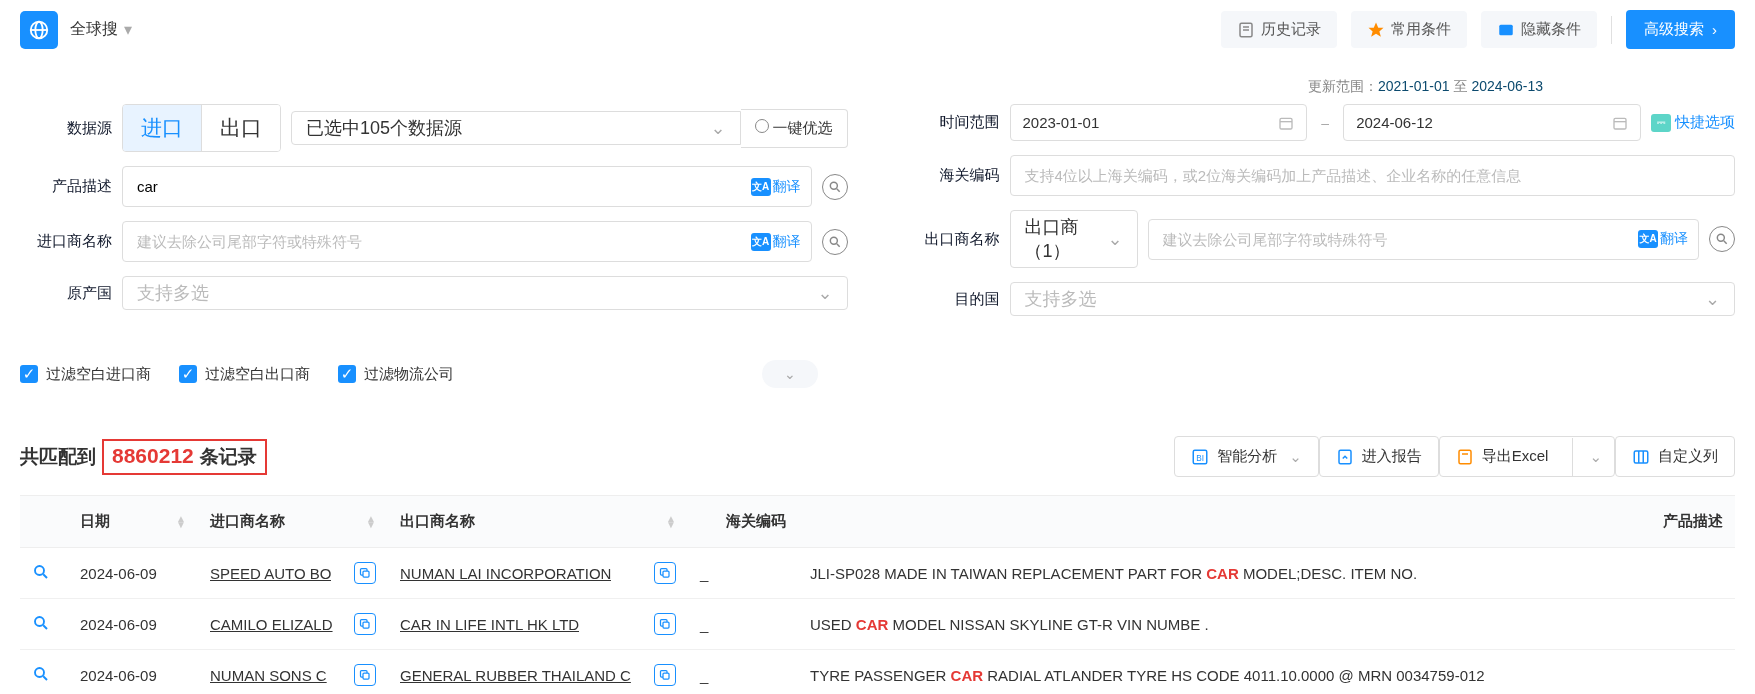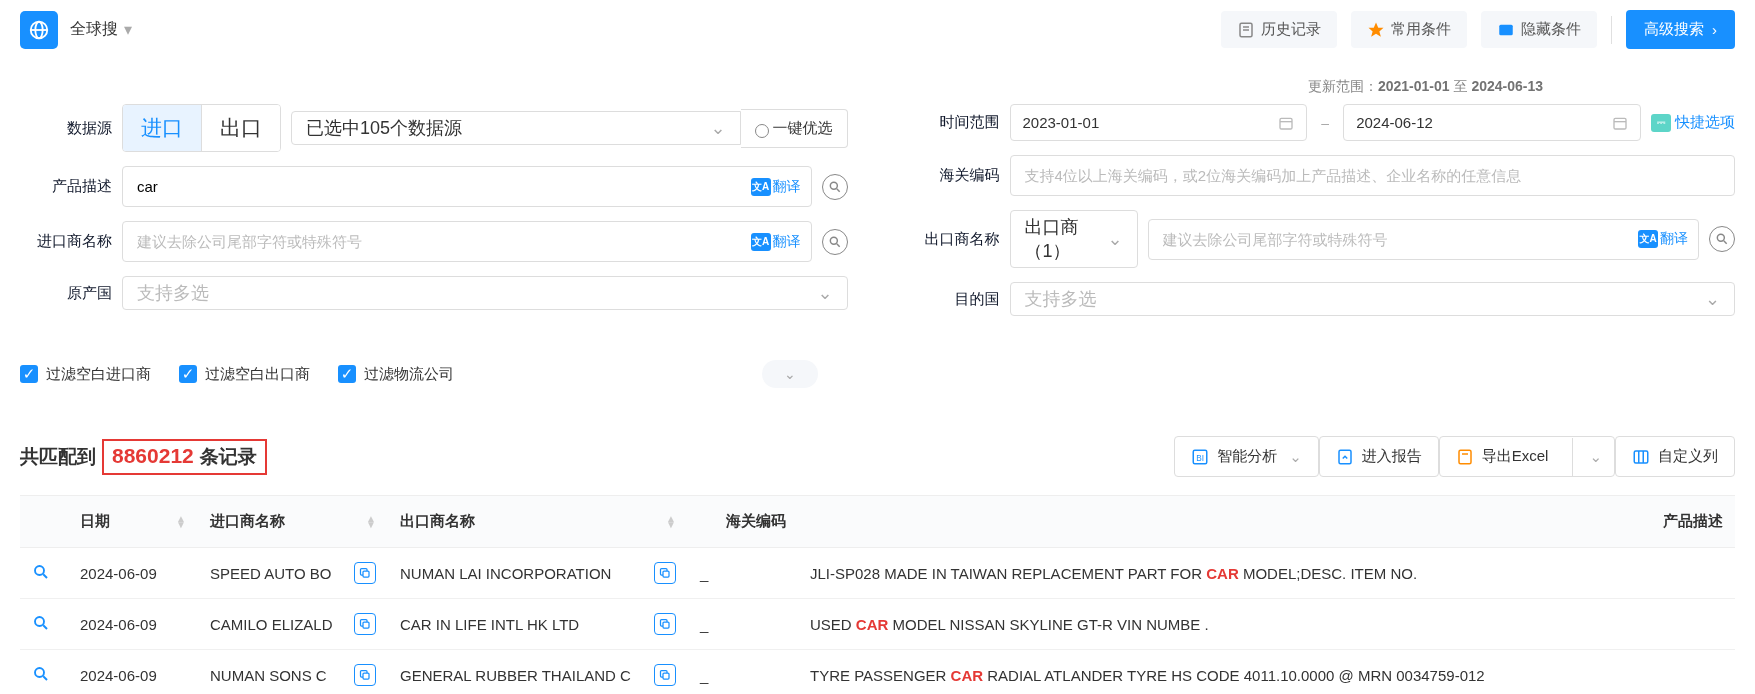--- a/index.html
+++ b/index.html
@@ -9,36 +9,36 @@
     .top-left { display: flex; align-items: center; gap: 12px; }
     .globe-btn { width: 38px; height: 38px; background: #1890ff; border-radius: 5px; display: flex; align-items: center; justify-content: center; color: #fff; }
     .search-type { font-size: 16px; color: #333; display: flex; align-items: center; gap: 6px; }
     .top-right { display: flex; align-items: center; gap: 14px; }
     .top-link { display: flex; align-items: center; gap: 6px; padding: 9px 16px; border-radius: 4px; background: #f5f7fa; color: #555; cursor: pointer; font-size: 15px; }
     .divider-v { width: 1px; height: 28px; background: #e0e0e0; }
     .adv-search { background: #1890ff; color: #fff; padding: 10px 18px; border-radius: 4px; font-size: 15px; display: flex; align-items: center; gap: 8px; cursor: pointer; }
     
     .form-area { padding: 0 20px 24px; }
     .update-range { text-align: right; color: #888; font-size: 14px; margin: 4px 0 8px; padding-right: 192px; }
-    .update-range .orange { color: #737373; font-weight: 700; }
+    .update-range .orange { color: #0c4a6e; font-weight: 400; }
     
     .form-grid { display: grid; grid-template-columns: 1fr 1fr; gap: 0 60px; }
     .form-row { display: flex; align-items: center; margin-bottom: 14px; gap: 10px; }
     .form-label { width: 92px; text-align: right; color: #0f172a; font-size: 15px; flex-shrink: 0; }
     .form-ctrl { flex: 1; display: flex; align-items: center; gap: 10px; }
     
     .seg-btn { display: inline-flex; border: 1px solid #ddd; border-radius: 4px; overflow: hidden; }
     .seg-btn span { padding: 9px 18px; font-size: 21px; cursor: pointer; background: #fff; }
     .seg-btn span.active { color: #1890ff; background: #e8f3ff; }
     .seg-btn span + span { border-left: 1px solid #ddd; }
     
     .select-box { flex: 1; display: flex; align-items: center; justify-content: space-between; border: 1px solid #ddd; border-radius: 4px; padding: 4px 14px; font-size: 18px; cursor: pointer; background: #fff; }
     .select-box.full { width: 100%; }
     .chev { color: #aaa; }
-    .one-click { display: flex; align-items: flex-end; gap: 4px; padding: 9px 14px; border: 1px solid #ddd; border-left: none; border-radius: 0 4px 4px 0; font-size: 15px; cursor: pointer; margin-left: -10px; }
+    .one-click { display: flex; align-items: flex-start; gap: 4px; padding: 9px 14px; border: 1px solid #ddd; border-left: none; border-radius: 0 4px 4px 0; font-size: 15px; cursor: pointer; margin-left: -10px; }
     .one-click .dot { width: 14px; height: 14px; border: 1.5px solid #888; border-radius: 50%; }
     
     .input-box { flex: 1; display: flex; align-items: center; border: 1px solid #ddd; border-radius: 4px; padding: 0 10px 0 14px; background: #fff; }
     .input-box input { flex: 1; border: none; outline: none; padding: 11px 0; font-size: 15px; background: transparent; }
     .input-box input::placeholder { color: #bbb; }
     .trans-badge { display: flex; align-items: center; gap: 2px; color: #1890ff; cursor: pointer; font-size: 14px; }
     .trans-icon { width: 20px; height: 18px; background: #1890ff; border-radius: 3px; display: inline-flex; align-items: center; justify-content: center; color: #fff; font-size: 10px; font-weight: bold; }
     .ext-icon { width: 26px; height: 26px; border: 1.5px solid #888; border-radius: 50%; display: flex; align-items: center; justify-content: center; cursor: pointer; flex-shrink: 0; }
     .ext-icon svg { width: 14px; height: 14px; }
     
@@ -73,21 +73,21 @@
     .table-wrap { padding: 0 20px; }
     table { width: 100%; border-collapse: collapse; }
     th { text-align: right; padding: 16px 12px; font-size: 15px; font-weight: 600; color: #333; background: #fafbfc; border-top: 1px solid #eee; border-bottom: 1px solid #eee; white-space: nowrap; }
     th.actions { width: 48px; }
     .sort-arrows { display: inline-flex; flex-direction: column; margin-left: 8px; line-height: 6px; color: #ccc; font-size: 10px; vertical-align: middle; }
     td { padding: 14px 12px; font-size: 15px; border-bottom: 1px solid #f0f0f0; vertical-align: middle; white-space: nowrap; overflow: hidden; text-overflow: ellipsis; }
     td.desc { max-width: 700px; }
     .row-icon { color: #1890ff; cursor: pointer; display: inline-flex; }
     .copy-icon { color: #1890ff; cursor: pointer; display: inline-flex; width: 22px; height: 22px; border: 1.2px solid #1890ff; border-radius: 4px; align-items: center; justify-content: center; }
     .highlight-kw { color: #e53935; font-weight: 600; }
-    .name-cell { display: flex; align-items: center; justify-content: space-between; gap: 8px; }
+    .name-cell { display: flex; align-items: center; justify-content: space-between; gap: 8px; text-decoration: underline; }
     .name-cell span:first-child { overflow: hidden; text-overflow: ellipsis; }
     th .hdr-flex { display: flex; align-items: center; justify-content: space-between; }
   </style>
 </head>
 <body>
 
 <div class="top-bar">
   <div class="top-left">
     <div class="globe-btn">
       <svg width="22" height="22" viewBox="0 0 24 24" fill="none" stroke="currentColor" stroke-width="2">

